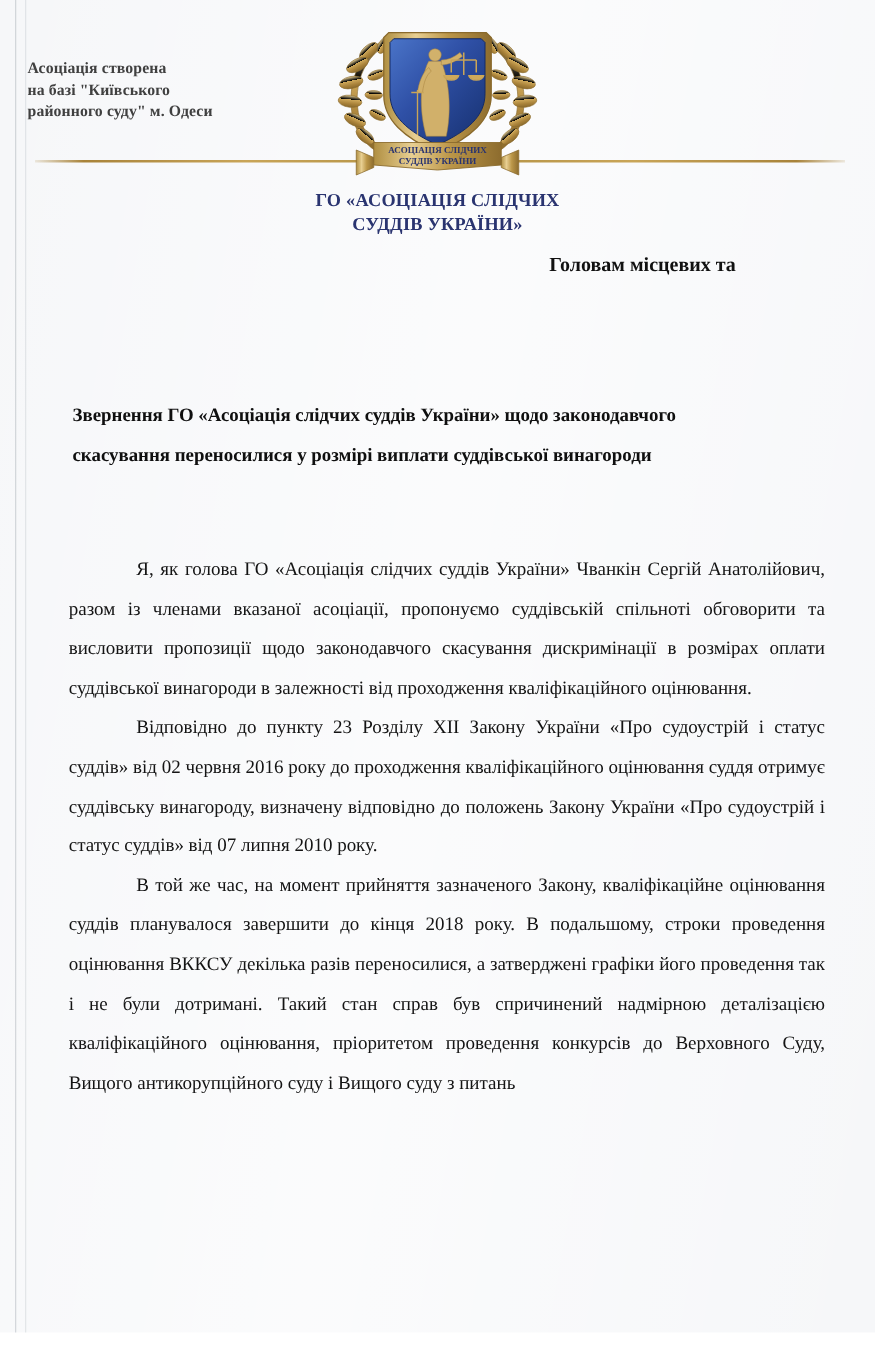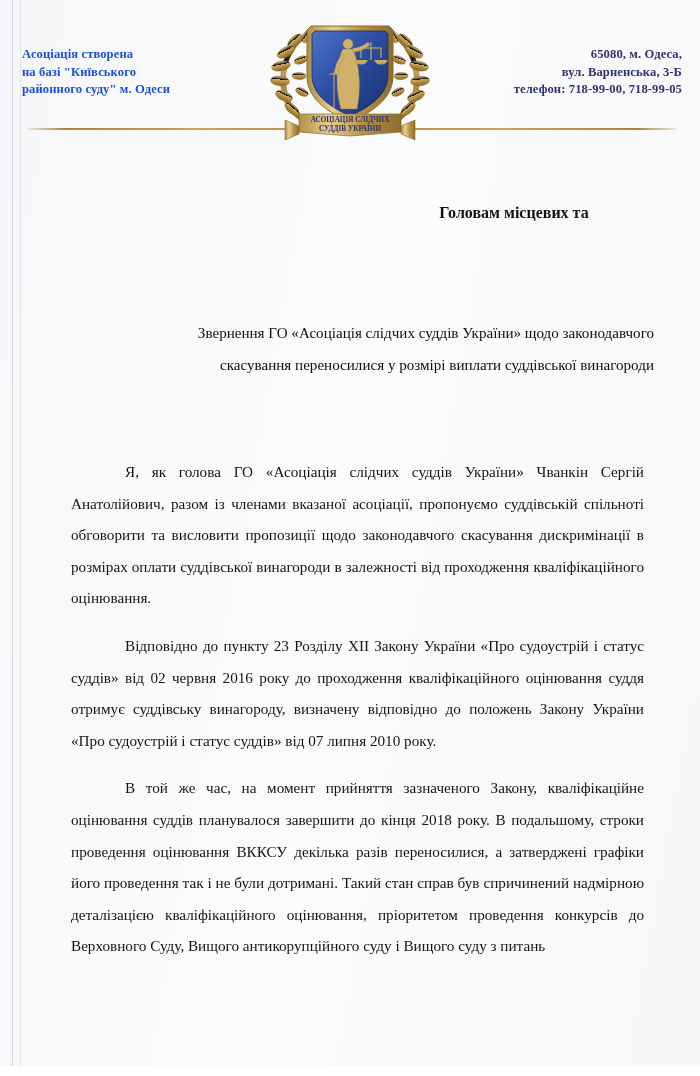--- a/index.html
+++ b/index.html
@@ -57,21 +57,21 @@
 
   .lh-left {
     position: absolute;
     left: 22px;
     top: 46px;
     width: 250px;
     font-family: "Liberation Serif", "DejaVu Serif", serif;
     font-weight: bold;
     font-size: 12.6px;
     line-height: 1.40;
-    color: #1d4ed8;
+    color: #404040;
     letter-spacing: 0.1px;
   }
   .lh-right {
     position: absolute;
     right: 18px;
     top: 46px;
     width: 290px;
     text-align: right;
     font-family: "Liberation Serif", "DejaVu Serif", serif;
     font-weight: bold;
@@ -134,43 +134,43 @@
     color: #111111;
   }
   .addressee div { white-space: nowrap; }
 
   
   .doc-title {
     position: absolute;
     top: 318px;
     left: 58px;
     right: 46px;
-    text-align: right;
-    font-family: "Liberation Serif", "DejaVu Serif", serif;
-    font-weight: normal;
+    text-align: left;
+    font-family: "Liberation Serif", "DejaVu Serif", serif;
+    font-weight: bold;
     font-size: 15.1px;
     line-height: 2.12;
     color: #0f0f0f;
   }
 
   
   .body-text {
     position: absolute;
     top: 440px;
     left: 55px;
     right: 40px;
     font-family: "Liberation Serif", "DejaVu Serif", serif;
     font-size: 15.2px;
     line-height: 31.6px;
     text-align: justify;
     text-justify: inter-word;
     color: #141414;
   }
   .body-text p {
-    margin: 16px;
+    margin: 0;
     text-indent: 54px;
     text-align: justify;
   }
 </style>
 </head>
 <body>
 
 <div class="sheet">
 
   <div class="page-tint"></div>
@@ -178,25 +178,20 @@
   <div class="scan-line l2"></div>
 
   <div class="letterhead">
 
     <div class="lh-left">
       <div>Асоціація створена</div>
       <div>на базі "Київського</div>
       <div>районного суду" м. Одеси</div>
     </div>
 
-    <div class="lh-right">
-      <div>65080, м. Одеса,</div>
-      <div>вул. Варненська, 3-Б</div>
-      <div>телефон: 718-99-00, 718-99-05</div>
-    </div>
 
     <div class="gold-rule"></div>
 
     <div class="emblem">
       <svg viewBox="0 0 190 140" xmlns="http://www.w3.org/2000/svg" aria-hidden="true">
         <defs>
           <linearGradient id="shieldGrad" x1="0" y1="0" x2="1" y2="1">
             <stop offset="0%" stop-color="#4a74c8"></stop>
             <stop offset="42%" stop-color="#2f50a6"></stop>
             <stop offset="100%" stop-color="#16306f"></stop>
@@ -280,20 +275,24 @@
         <g>
           <path d="M44 112 L30 106 L30 126 L44 120 Z" fill="url(#goldGrad2)" stroke="#8a6a2c" stroke-width="0.6"></path>
           <path d="M146 112 L160 106 L160 126 L146 120 Z" fill="url(#goldGrad2)" stroke="#8a6a2c" stroke-width="0.6"></path>
           <path d="M44 100 L146 100 L146 118 L95 122 L44 118 Z" fill="url(#goldGrad2)" stroke="#8a6a2c" stroke-width="0.7"></path>
         </g>
         <text x="95" y="108" text-anchor="middle" font-family="Liberation Serif, DejaVu Serif, serif" font-size="7.2" font-weight="bold" fill="#2a3470">АСОЦІАЦІЯ СЛІДЧИХ</text>
         <text x="95" y="117" text-anchor="middle" font-family="Liberation Serif, DejaVu Serif, serif" font-size="7.2" font-weight="bold" fill="#2a3470">СУДДІВ УКРАЇНИ</text>
       </svg>
     </div>
 
+    <div class="org-title">
+      <div>ГО «АСОЦІАЦІЯ СЛІДЧИХ</div>
+      <div>СУДДІВ  УКРАЇНИ»</div>
+    </div>
   </div>
 
   <div class="addressee">
     <div>Головам місцевих та</div>
   </div>
 
   <div class="doc-title">
     <div>Звернення ГО «Асоціація слідчих суддів України» щодо законодавчого</div>
     <div>скасування переносилися у розмірі виплати суддівської винагороди</div>
   </div>

